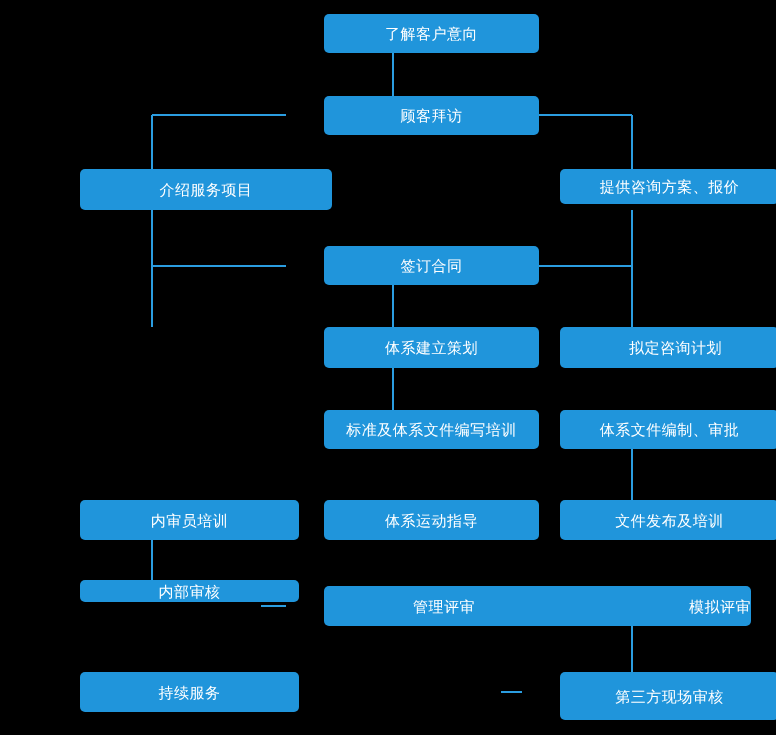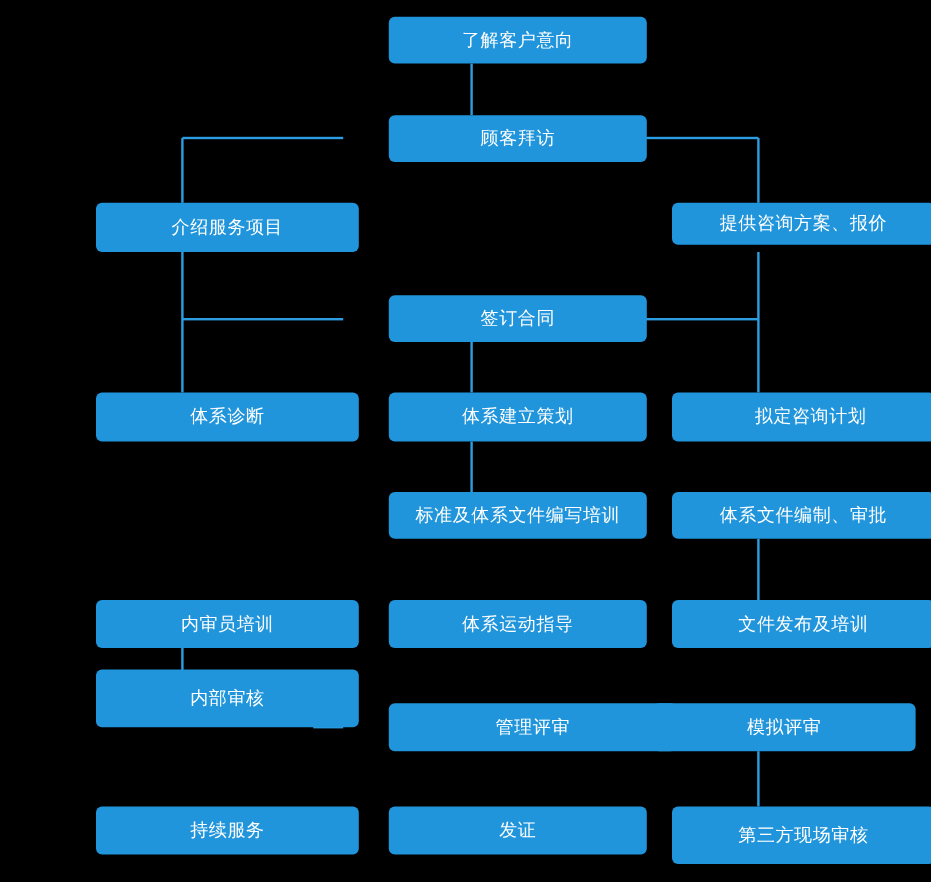--- a/index.html
+++ b/index.html
@@ -61,31 +61,28 @@
     <div class="line" style="left: 501px; top: 605px; width: 21px; height: 2px;"></div>
     <div class="line" style="left: 631px; top: 626px; width: 2px; height: 46px;"></div>
     <div class="line" style="left: 261px; top: 691px; width: 25px; height: 2px;"></div>
     <div class="line" style="left: 501px; top: 691px; width: 21px; height: 2px;"></div>
     <div class="node" style="left: 286px; top: 14px; width: 215px; height: 39px;">
       <span>了解客户意向</span>
     </div>
     <div class="node" style="left: 286px; top: 96px; width: 215px; height: 39px;">
       <span>顾客拜访</span>
     </div>
-    <div class="node" style="left: 42px; top: 169px; width: 219px; height: 41px;">
+    <div class="node" style="left: 42px; top: 169px; width: 252px; height: 41px;">
       <span>介绍服务项目</span>
     </div>
     <div class="node" style="left: 522px; top: 169px; width: 219px; height: 35px;">
       <span>提供咨询方案、报价</span>
     </div>
     <div class="node" style="left: 286px; top: 246px; width: 215px; height: 39px;">
       <span>签订合同</span>
-    </div>
-    <div class="node" style="left: 42px; top: 327px; width: 219px; height: 41px;">
-      <span>体系诊断</span>
     </div>
     <div class="node" style="left: 286px; top: 327px; width: 215px; height: 41px; text-align: right;">
       <span>体系建立策划</span>
     </div>
     <div class="node" style="left: 522px; top: 327px; width: 219px; height: 41px; padding-left: 12px;">
       <span>拟定咨询计划</span>
     </div>
     <div class="node" style="left: 286px; top: 410px; width: 215px; height: 39px;">
       <span>标准及体系文件编写培训</span>
     </div>
@@ -94,31 +91,28 @@
     </div>
     <div class="node" style="left: 42px; top: 500px; width: 219px; height: 40px;">
       <span>内审员培训</span>
     </div>
     <div class="node" style="left: 286px; top: 500px; width: 215px; height: 40px;">
       <span>体系运动指导</span>
     </div>
     <div class="node" style="left: 522px; top: 500px; width: 219px; height: 40px;">
       <span>文件发布及培训</span>
     </div>
-    <div class="node" style="left: 42px; top: 558px; width: 219px; height: 48px;">
+    <div class="node" style="left: 42px; top: 580px; width: 219px; height: 22px;">
       <span>内部审核</span>
     </div>
     <div class="node" style="left: 286px; top: 586px; width: 240px; height: 40px;">
       <span>管理评审</span>
     </div>
-    <div class="node" style="left: 506px; top: 586px; width: 219px; height: 40px;">
+    <div class="node" style="left: 494px; top: 586px; width: 219px; height: 40px; justify-content: flex-end;">
       <span>模拟评审</span>
     </div>
     <div class="node" style="left: 42px; top: 672px; width: 219px; height: 40px; justify-content: center;">
       <span>持续服务</span>
-    </div>
-    <div class="node" style="left: 286px; top: 672px; width: 215px; height: 40px;">
-      <span>发证</span>
     </div>
     <div class="node" style="left: 522px; top: 672px; width: 219px; height: 48px;">
       <span>第三方现场审核</span>
     </div>
   </div>
 
 </body></html>

